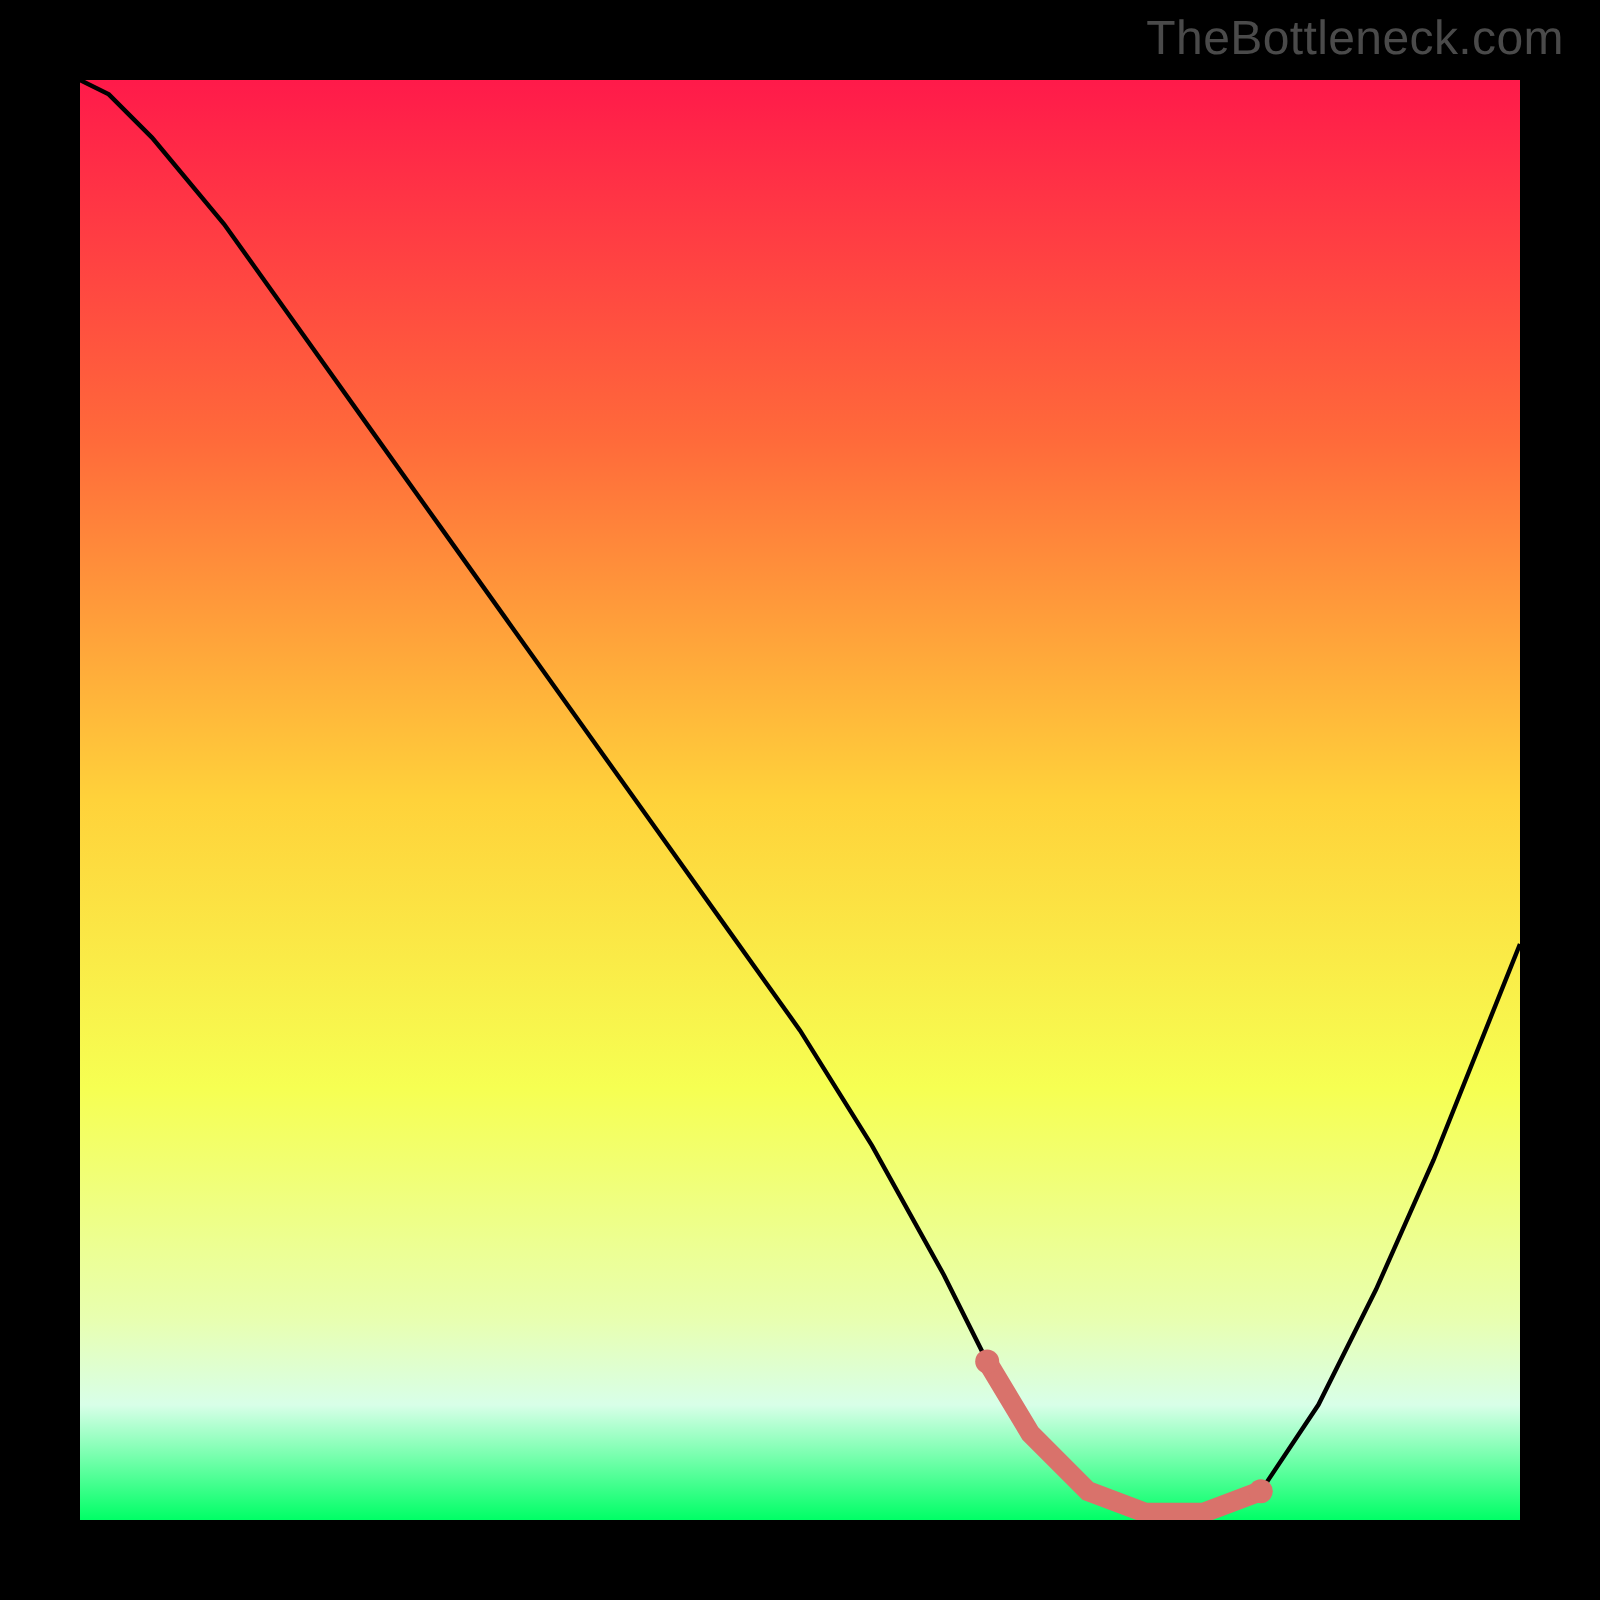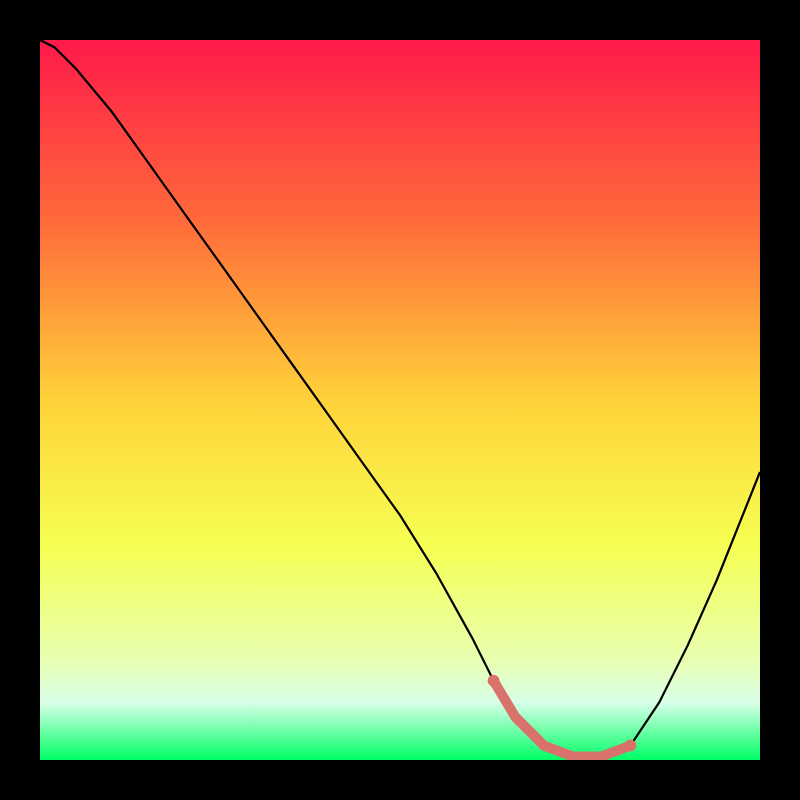--- a/index.html
+++ b/index.html
@@ -38,20 +38,21 @@
   .plot-area svg {
     display: block;
     width: 720px;
     height: 720px;
   }
 </style>
 </head>
 <body>
 
 <div class="frame">
+  <div class="watermark">TheBottleneck.com</div>
 
   <div class="plot-area">
     <svg viewBox="0 0 720 720" preserveAspectRatio="none">
       <defs>
         <linearGradient id="bg-grad" x1="0" y1="0" x2="0" y2="1">
         <stop offset="0%" stop-color="#ff1a4a"></stop>
             <stop offset="25%" stop-color="#ff6a3a"></stop>
             <stop offset="50%" stop-color="#ffd23a"></stop>
             <stop offset="70%" stop-color="#f6ff52"></stop>
             <stop offset="86%" stop-color="#e8ffb0"></stop>

